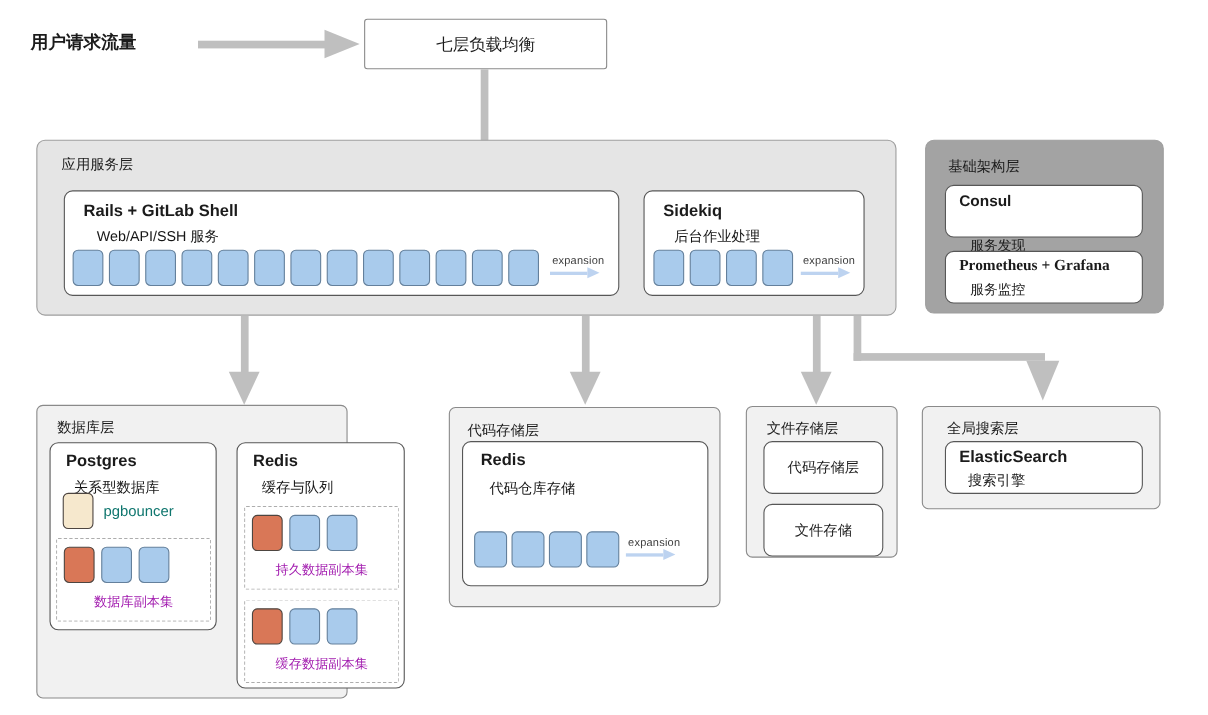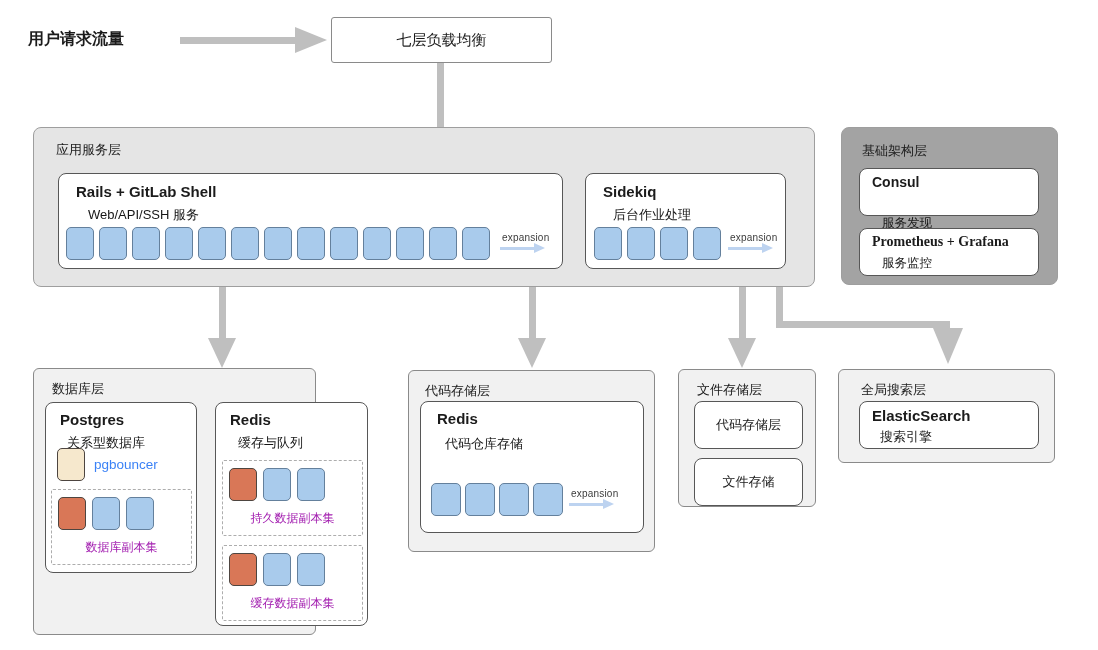--- a/index.html
+++ b/index.html
@@ -46,21 +46,21 @@
   .infra-layer{left:841px;top:127px;width:217px;height:158px;background:#a3a3a3;}
   .gray-layer{background:#f1f1f1;border-color:#8a8a8a;border-radius:6px;}
   .db-layer{left:33px;top:368px;width:283px;height:267px;}
   .code-layer{left:408px;top:370px;width:247px;height:182px;}
   .file-layer{left:678px;top:369px;width:138px;height:138px;text-align:right;}
   .search-layer{left:838px;top:369px;width:217px;height:94px;}
 
   .mini-title{position:absolute;font-size:14px;font-weight:bold;white-space:nowrap;}
   .mini-sub{position:absolute;font-size:12.5px;white-space:nowrap;}
   .centered-box{display:flex;align-items:center;justify-content:center;font-size:13px;}
-  .pg-row-label{position:absolute;font-size:13.5px;color:#3b82f6;white-space:nowrap;}
+  .pg-row-label{position:absolute;font-size:13.5px;color:#0f766e;white-space:nowrap;}
 </style>
 </head>
 <body>
 
 <div class="canvas">
 
   <div class="user-label">用户请求流量</div>
 
   <div>
     <div class="shaft" style="left:180px;top:37px;width:116px;height:7px;"></div>

